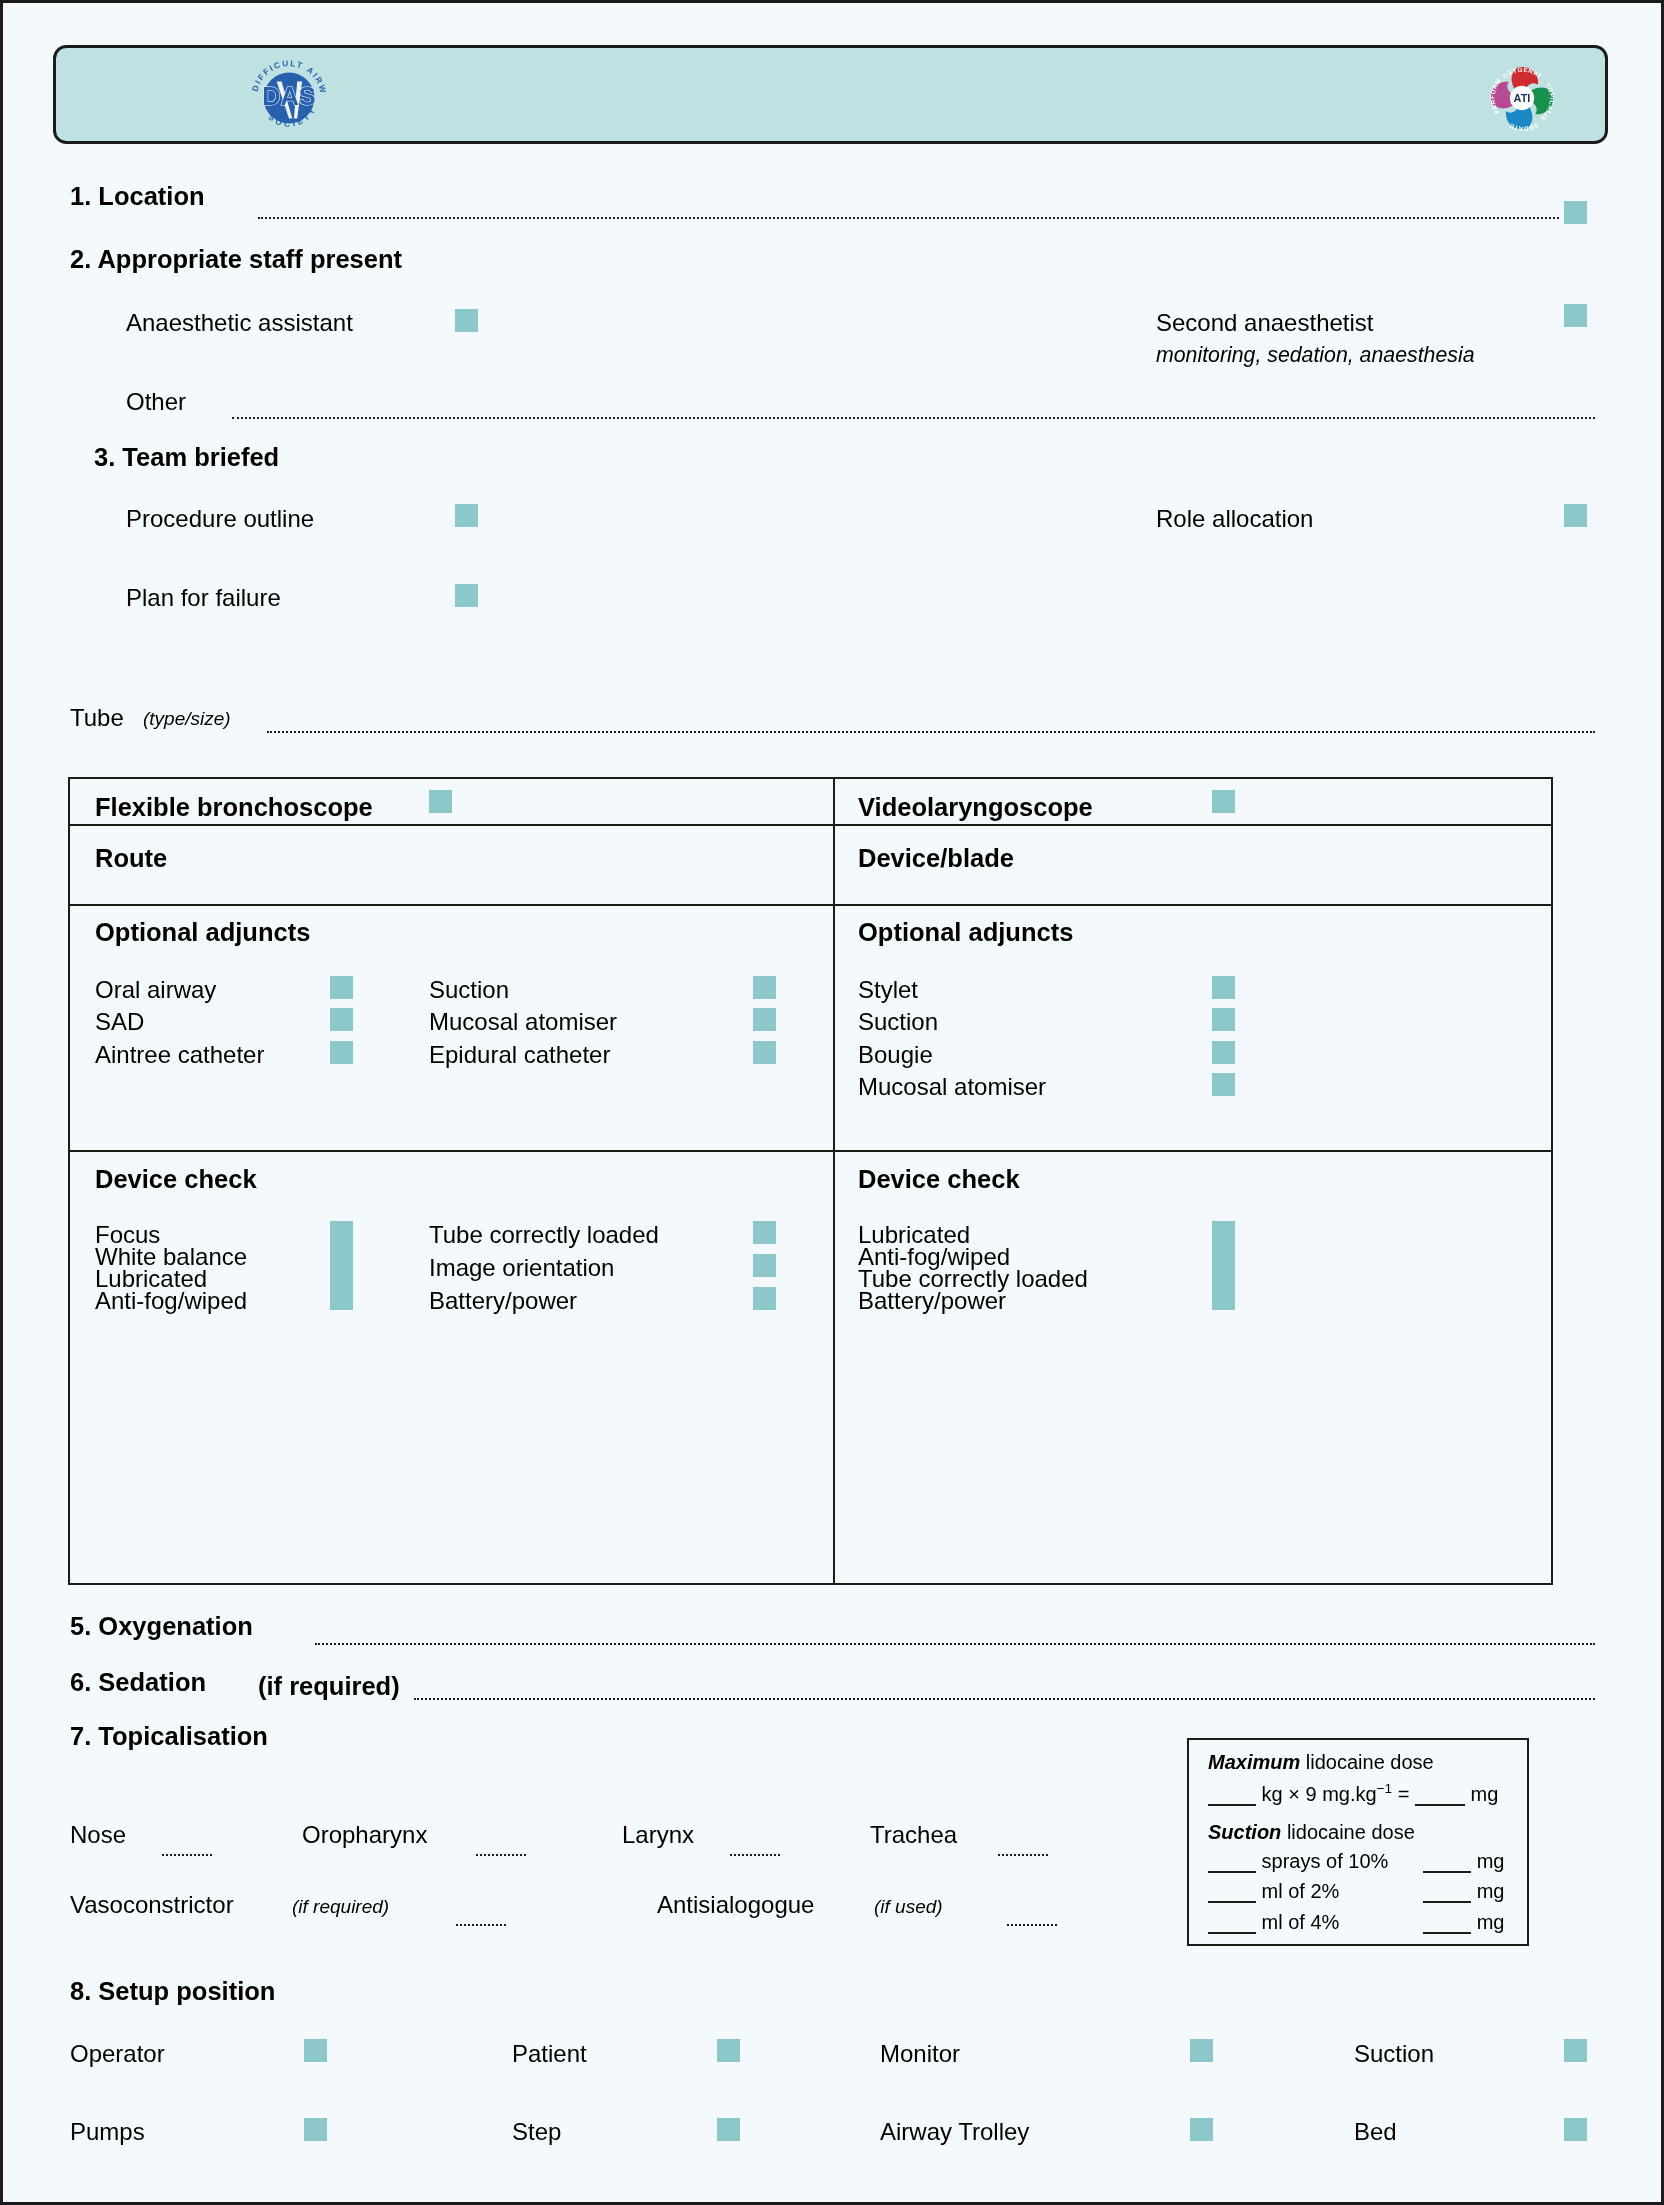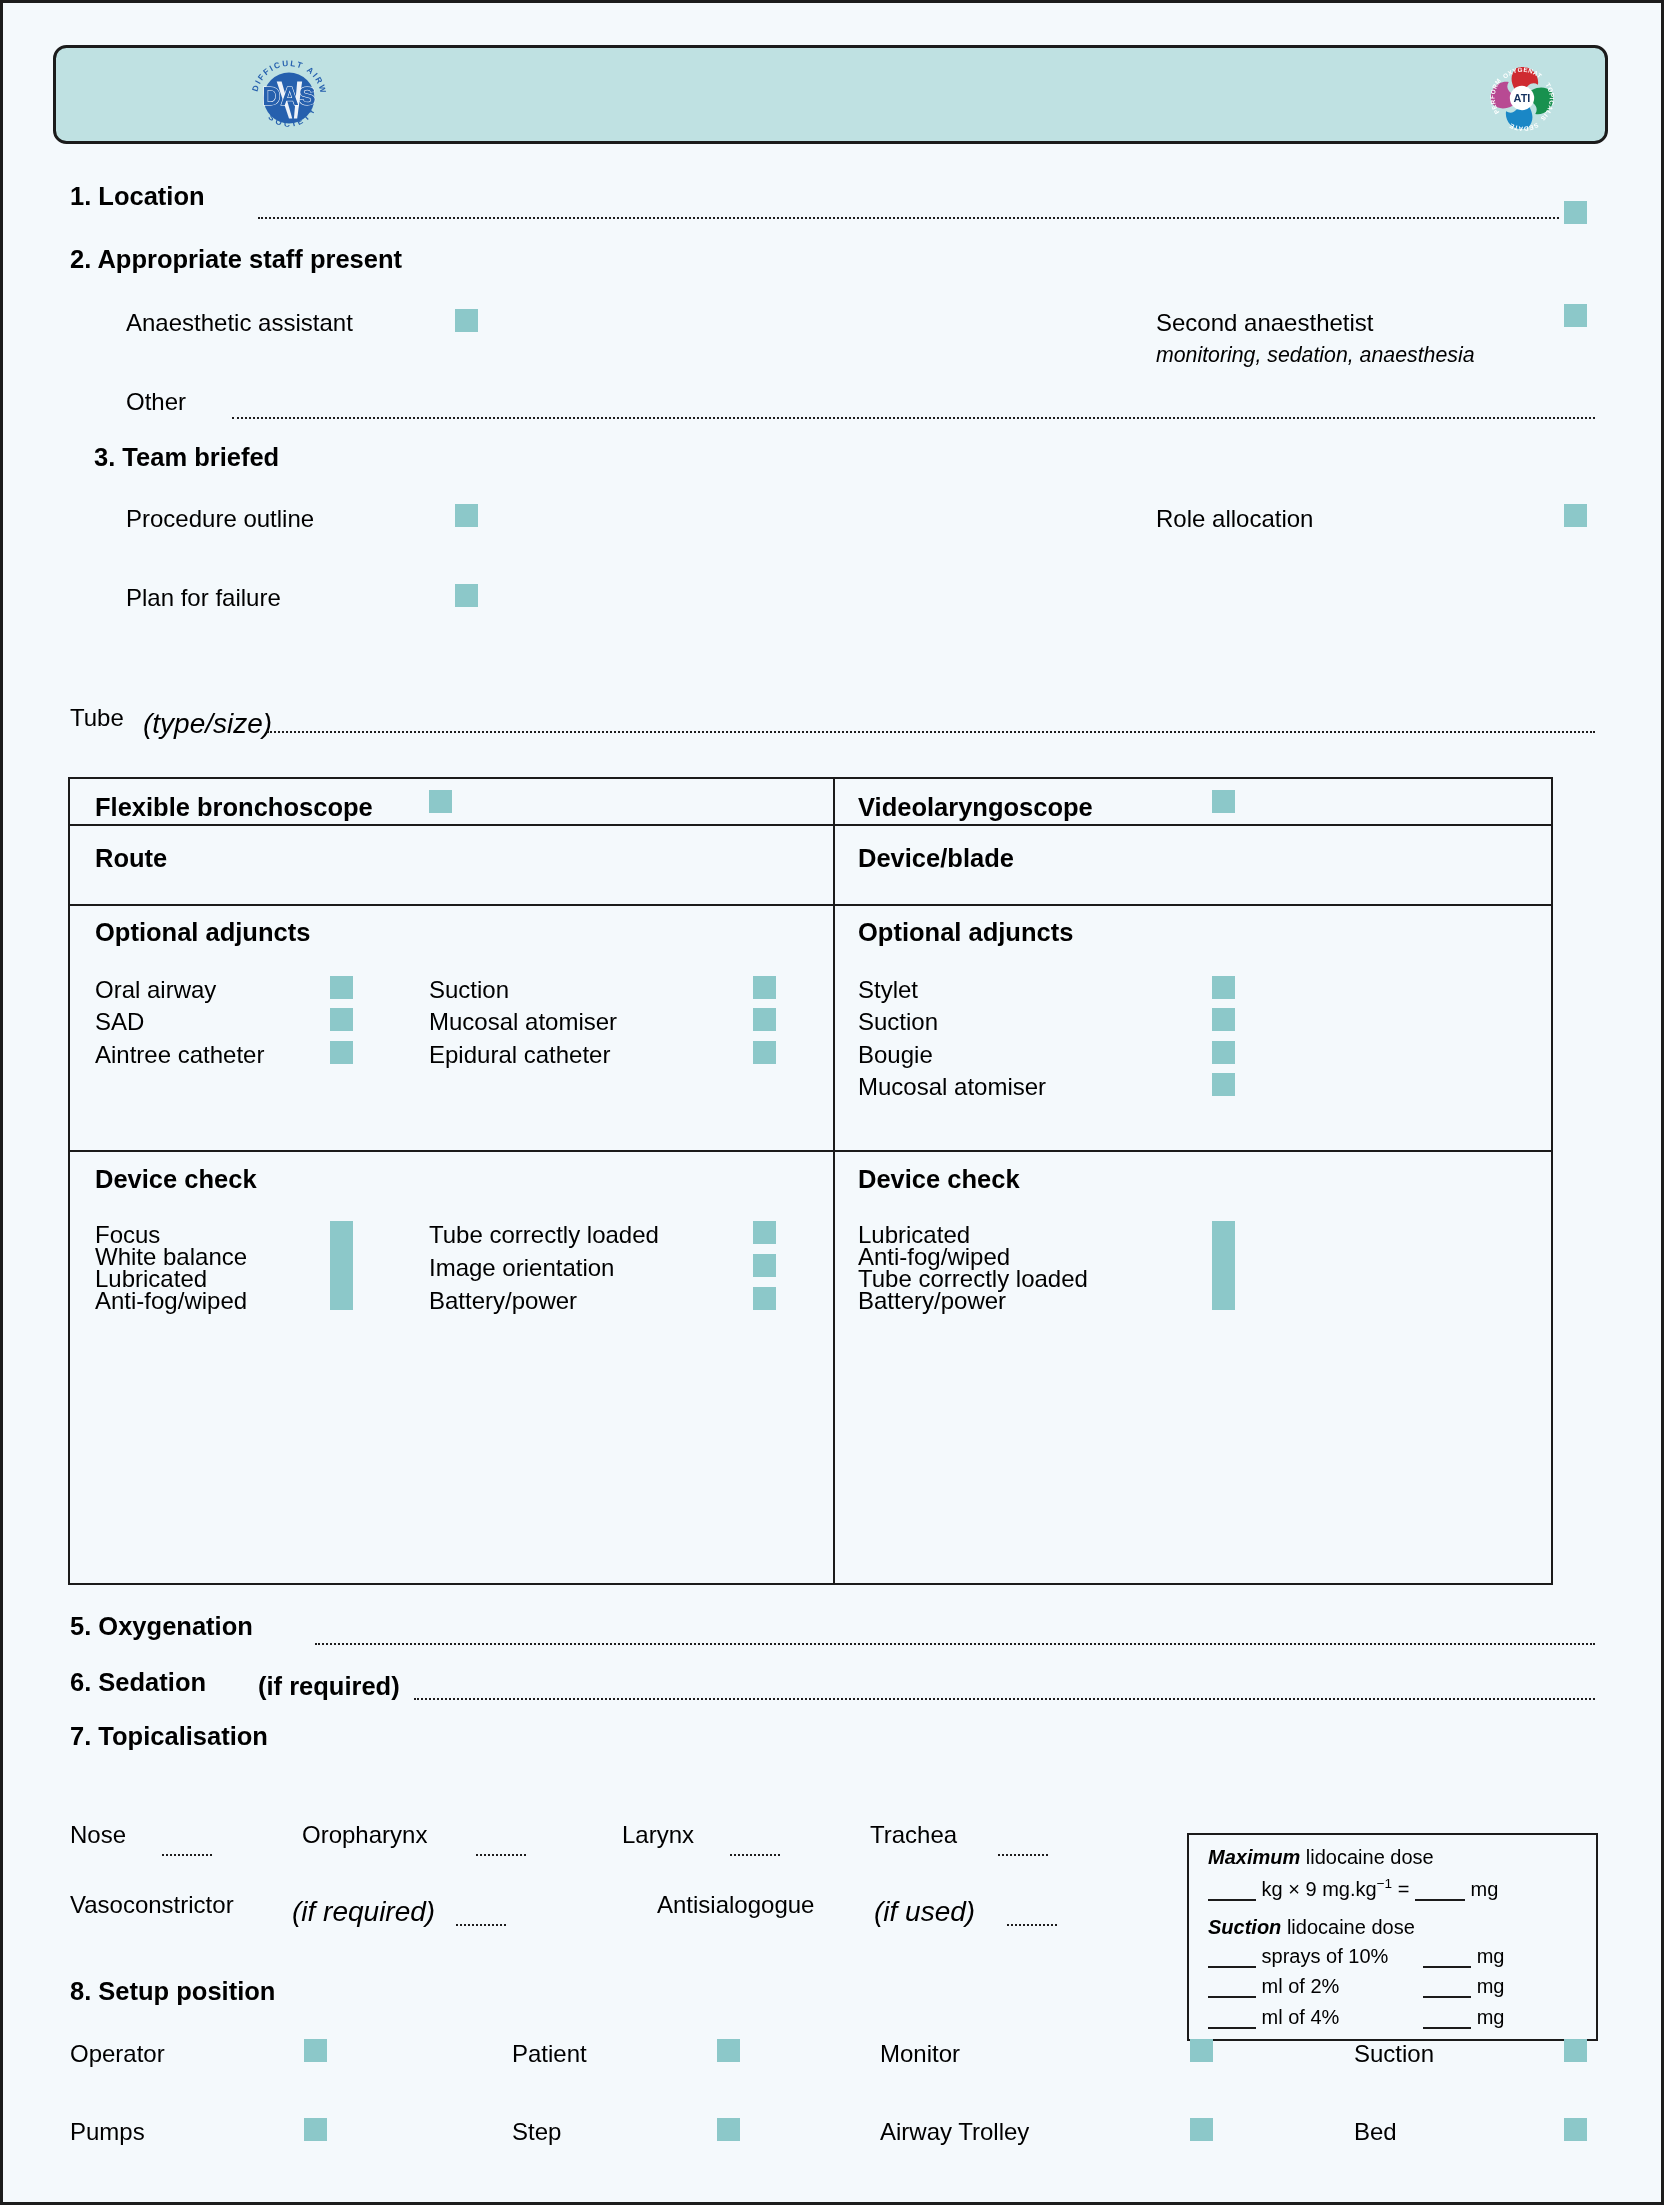--- a/index.html
+++ b/index.html
@@ -65,21 +65,21 @@
     font-weight: bold;
     white-space: nowrap;
   }
   .lbl {
     position: absolute;
     font-size: 24px;
     white-space: nowrap;
   }
   .lbl.ital {
     font-style: italic;
-    font-size: 28px;
+    font-size: 19px;
   }
   .sub-ital {
     position: absolute;
     font-size: 21.3px;
     font-style: italic;
     white-space: nowrap;
   }
 
   
   .cbox {
@@ -135,22 +135,22 @@
   .cell-txt {
     position: absolute;
     font-size: 24px;
     white-space: nowrap;
   }
 
   
   .lido-box {
     position: absolute;
     left: 1184px;
-    top: 1830px;
-    width: 411px;
+    top: 1735px;
+    width: 342px;
     height: 208px;
     border: 2.6px solid #1b1b1b;
     box-sizing: border-box;
   }
   .lido-t {
     position: absolute;
     font-size: 20px;
     white-space: nowrap;
   }
   .lido-t b { font-style: italic; font-weight: bold; }

